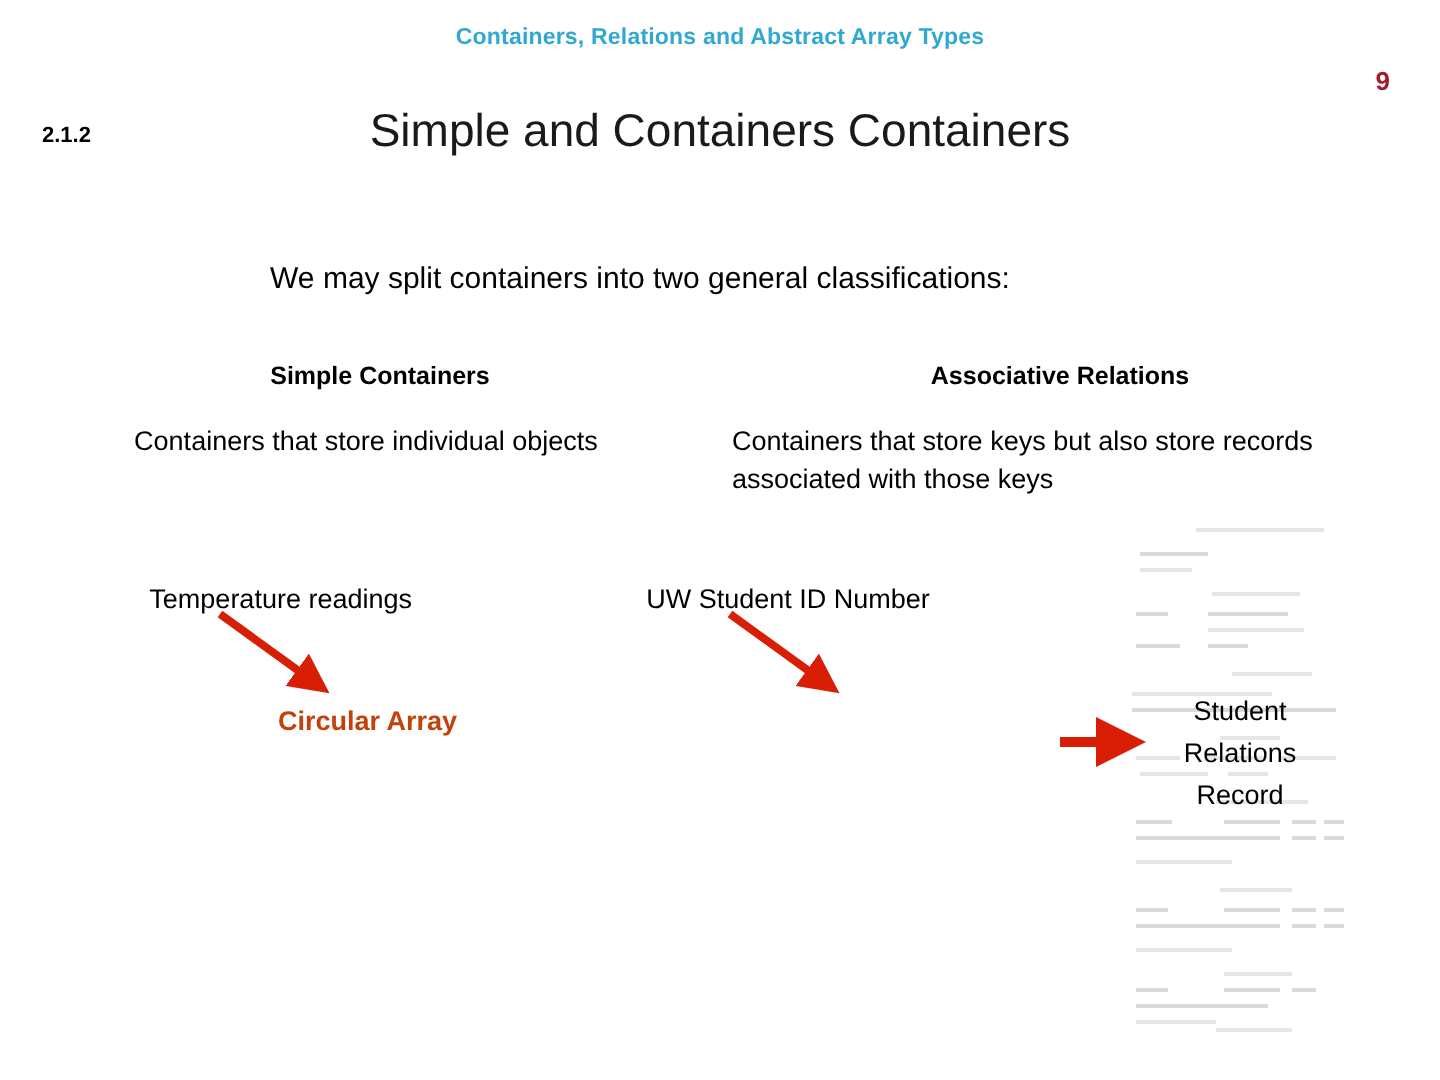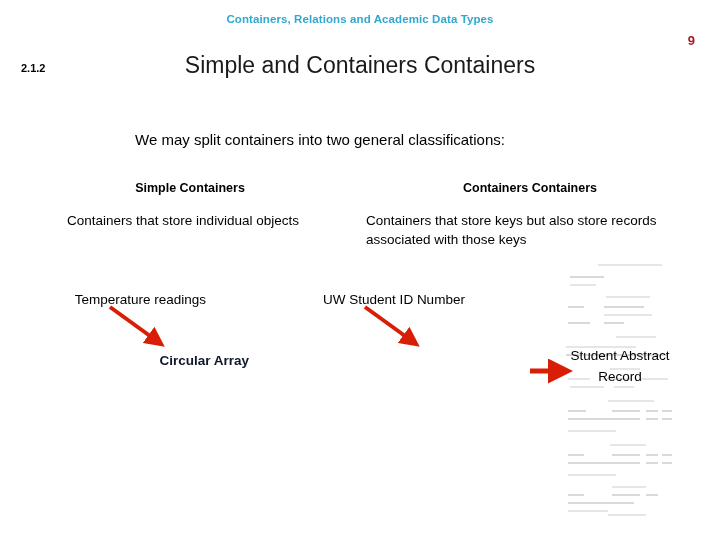--- a/index.html
+++ b/index.html
@@ -98,22 +98,22 @@
     color: #000000;
   }
   .example-label.temp    { left: 16px;  top: 292px; width: 190px; text-align: right; }
   .example-label.uwid    { left: 296px; top: 292px; width: 196px; text-align: center; }
 
   .node-bold {
     position: absolute;
     font-size: 13.5px;
     font-weight: bold;
     line-height: 21px;
-    text-align: right;
-    color: #0f172a;
+    text-align: left;
+    color: #c2410c;
   }
   .node-bold.circular { left: 139px; top: 350px; width: 110px; }
   .node-bold.quest    { left: 434px; top: 345px; width: 110px; }
 
   .node-plain {
     position: absolute;
     font-size: 13.5px;
     line-height: 21px;
     text-align: center;
     color: #000000;
@@ -186,32 +186,32 @@
     <div class="ln light" style="left:6px; top:216px; width:48px;"></div>
     <div class="ln light" style="left:50px; top:228px; width:34px;"></div>
     <div class="ln" style="left:6px; top:236px; width:16px;"></div>
     <div class="ln" style="left:50px; top:236px; width:28px;"></div>
     <div class="ln" style="left:84px; top:236px; width:12px;"></div>
     <div class="ln" style="left:6px; top:244px; width:66px;"></div>
     <div class="ln light" style="left:6px; top:252px; width:40px;"></div>
     <div class="ln light" style="left:46px; top:256px; width:38px;"></div>
   </div>
 
-  <div class="header-title">Containers, Relations and Academic Data Types</div>
+  <div class="header-title">Containers, Relations and Abstract Array Types</div>
 
   <div class="page-number">9</div>
 
   <div class="section-number">2.1.2</div>
 
   <div class="slide-title">Simple and Containers Containers</div>
 
   <div class="intro-line">We may split containers into two general classifications:</div>
 
   <div class="col-head simple">Simple Containers</div>
-  <div class="col-head assoc">Containers Containers</div>
+  <div class="col-head assoc">Associative Relations</div>
 
   <div class="col-desc simple">Containers that store individual objects</div>
   <div class="col-desc assoc">Containers that store keys but also store records associated with those keys</div>
 
   <div class="example-label temp">Temperature readings</div>
   <div class="example-label uwid">UW Student ID Number</div>
 
   <svg class="arrow-svg arrow-a" width="70" height="50" viewBox="0 0 70 50">
     <defs>
       <marker id="ah1" markerWidth="5" markerHeight="5" refX="2.6" refY="2.5" orient="auto" markerUnits="strokeWidth">
@@ -235,15 +235,15 @@
       <marker id="ah3" markerWidth="5" markerHeight="5" refX="2.6" refY="2.5" orient="auto" markerUnits="strokeWidth">
         <path d="M0,0 L5,2.5 L0,5 z" fill="#D81E05"></path>
       </marker>
     </defs>
     <line x1="2" y1="9" x2="33" y2="9" stroke="#D81E05" stroke-width="5" marker-end="url(#ah3)"></line>
   </svg>
 
   <div class="node-bold circular">Circular Array</div>
 
 
-  <div class="node-plain record">Student Abstract Record</div>
+  <div class="node-plain record">Student Relations Record</div>
 
 </div>
 
 </body></html>

